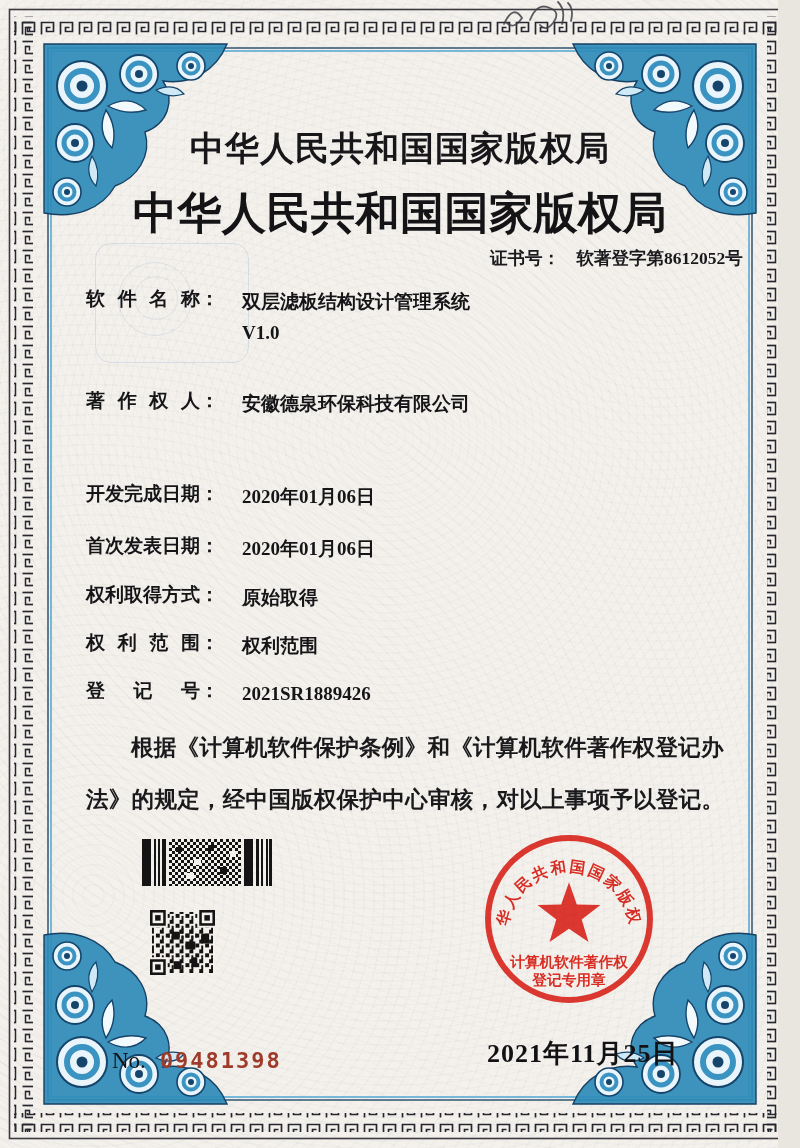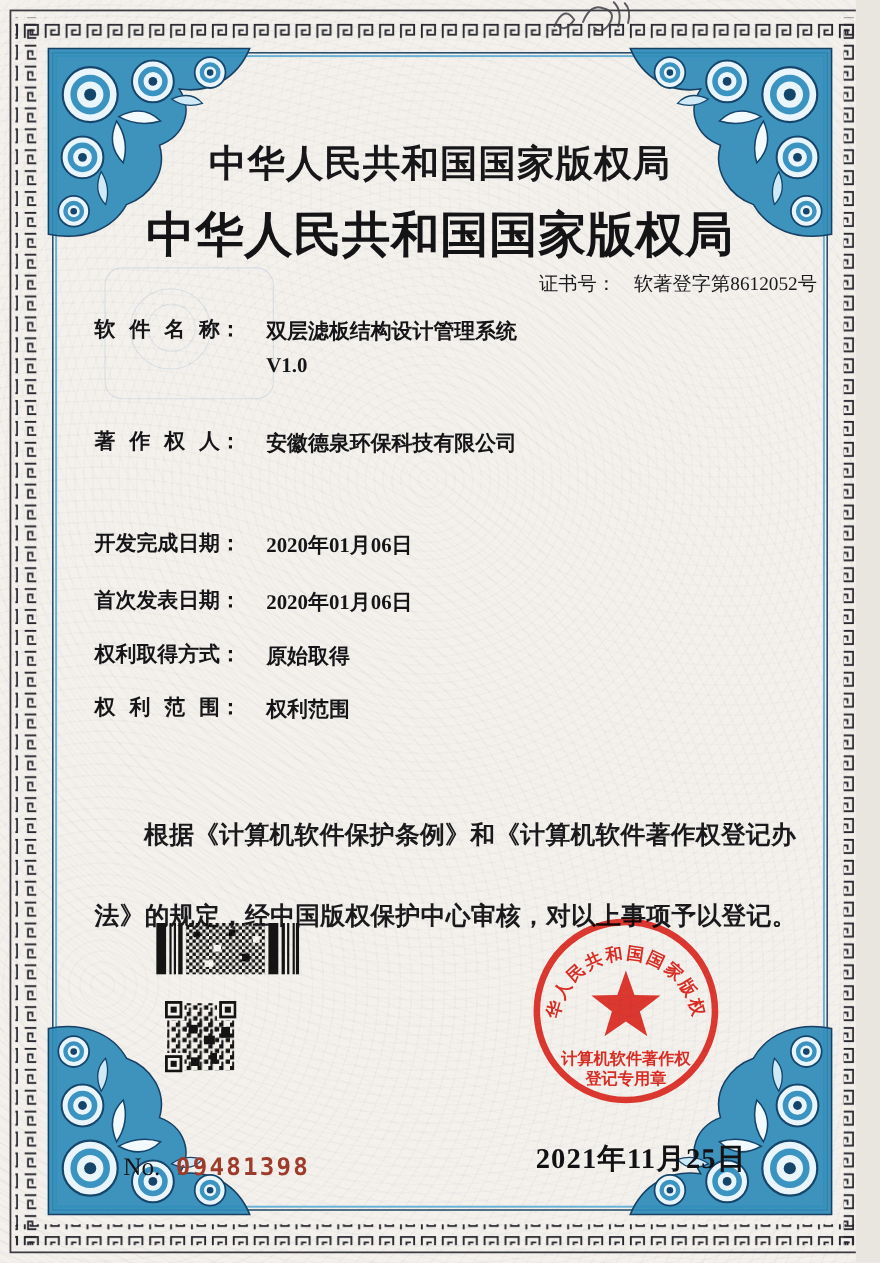--- a/index.html
+++ b/index.html
@@ -34,34 +34,34 @@
   
   .authority{
     position:absolute;left:0;top:126px;width:800px;text-align:center;
     font-size:34px;font-weight:700;color:#17171a;letter-spacing:1px;
   }
   .cert-title{
     position:absolute;left:0;top:184px;width:800px;text-align:center;
     font-size:44px;font-weight:700;color:#141417;letter-spacing:0.5px;
   }
   .cert-no{
-    position:absolute;left:490px;top:246px;font-size:17.5px;font-weight:400;color:#1a1a1d;
+    position:absolute;left:490px;top:246px;font-size:17.5px;font-weight:700;color:#1a1a1d;
     white-space:nowrap;
     text-align:right;
   }
   .cert-no .v{margin-left:12px;}
   
   .row{position:absolute;left:86px;font-size:19px;font-weight:700;color:#151518;white-space:nowrap;}
   .flabel{display:inline-block;width:114px;text-align:justify;text-align-last:justify;vertical-align:top;}
   .fcolon{display:inline-block;width:22px;vertical-align:top;}
   .fvalue{display:inline-block;margin-left:20px;vertical-align:top;white-space:normal;line-height:31px;}
   .statement{
     position:absolute;left:86px;top:722px;width:662px;
     font-size:22.5px;font-weight:600;color:#1a1a1d;
-    line-height:74px;text-indent:2em;letter-spacing:.3px;
+    line-height:52px;text-indent:2em;letter-spacing:.3px;
   }
   .barcode{position:absolute;left:142px;top:839px;}
   .qrcode{position:absolute;left:150px;top:910px;}
   .serial{position:absolute;left:112px;top:1048px;font-size:23px;color:#141416;white-space:nowrap;}
   .serial .num{
     font-family:"DejaVu Sans Mono","Liberation Mono",monospace;
     font-weight:700;color:#9e3b2b;letter-spacing:2px;margin-left:14px;font-size:22px;
   }
   .seal{position:absolute;left:477px;top:827px;width:184px;height:184px;mix-blend-mode:multiply;opacity:.95;}
   .issue-date{
@@ -156,20 +156,23 @@
   </div>
   <div class="row" style="top:533px;">
     <span class="flabel">首次发表日期</span><span class="fcolon">：</span><span class="fvalue">2020年01月06日</span>
   </div>
   <div class="row" style="top:582px;">
     <span class="flabel">权利取得方式</span><span class="fcolon">：</span><span class="fvalue">原始取得</span>
   </div>
   <div class="row" style="top:630px;">
     <span class="flabel">权利范围</span><span class="fcolon">：</span><span class="fvalue">权利范围</span>
   </div>
+  <div class="row" style="top:678px;">
+    <span class="flabel">登记号</span><span class="fcolon">：</span><span class="fvalue">2021SR1889426</span>
+  </div>
 
   <div class="statement">根据《计算机软件保护条例》和《计算机软件著作权登记办法》的规定，经中国版权保护中心审核，对以上事项予以登记。</div>
 
   <svg class="barcode" width="130" height="47" viewBox="0 0 130 47">
     <rect x="0" y="0" width="9" height="47" fill="#141414"></rect>
     <rect x="12" y="0" width="2" height="47" fill="#141414"></rect>
     <rect x="16" y="0" width="2" height="47" fill="#141414"></rect>
     <rect x="20" y="0" width="4" height="47" fill="#141414"></rect>
     <rect x="27" y="0" width="72" height="47" fill="url(#bnoise)"></rect>
     <rect x="34" y="8" width="6" height="5" fill="#141414"></rect>

